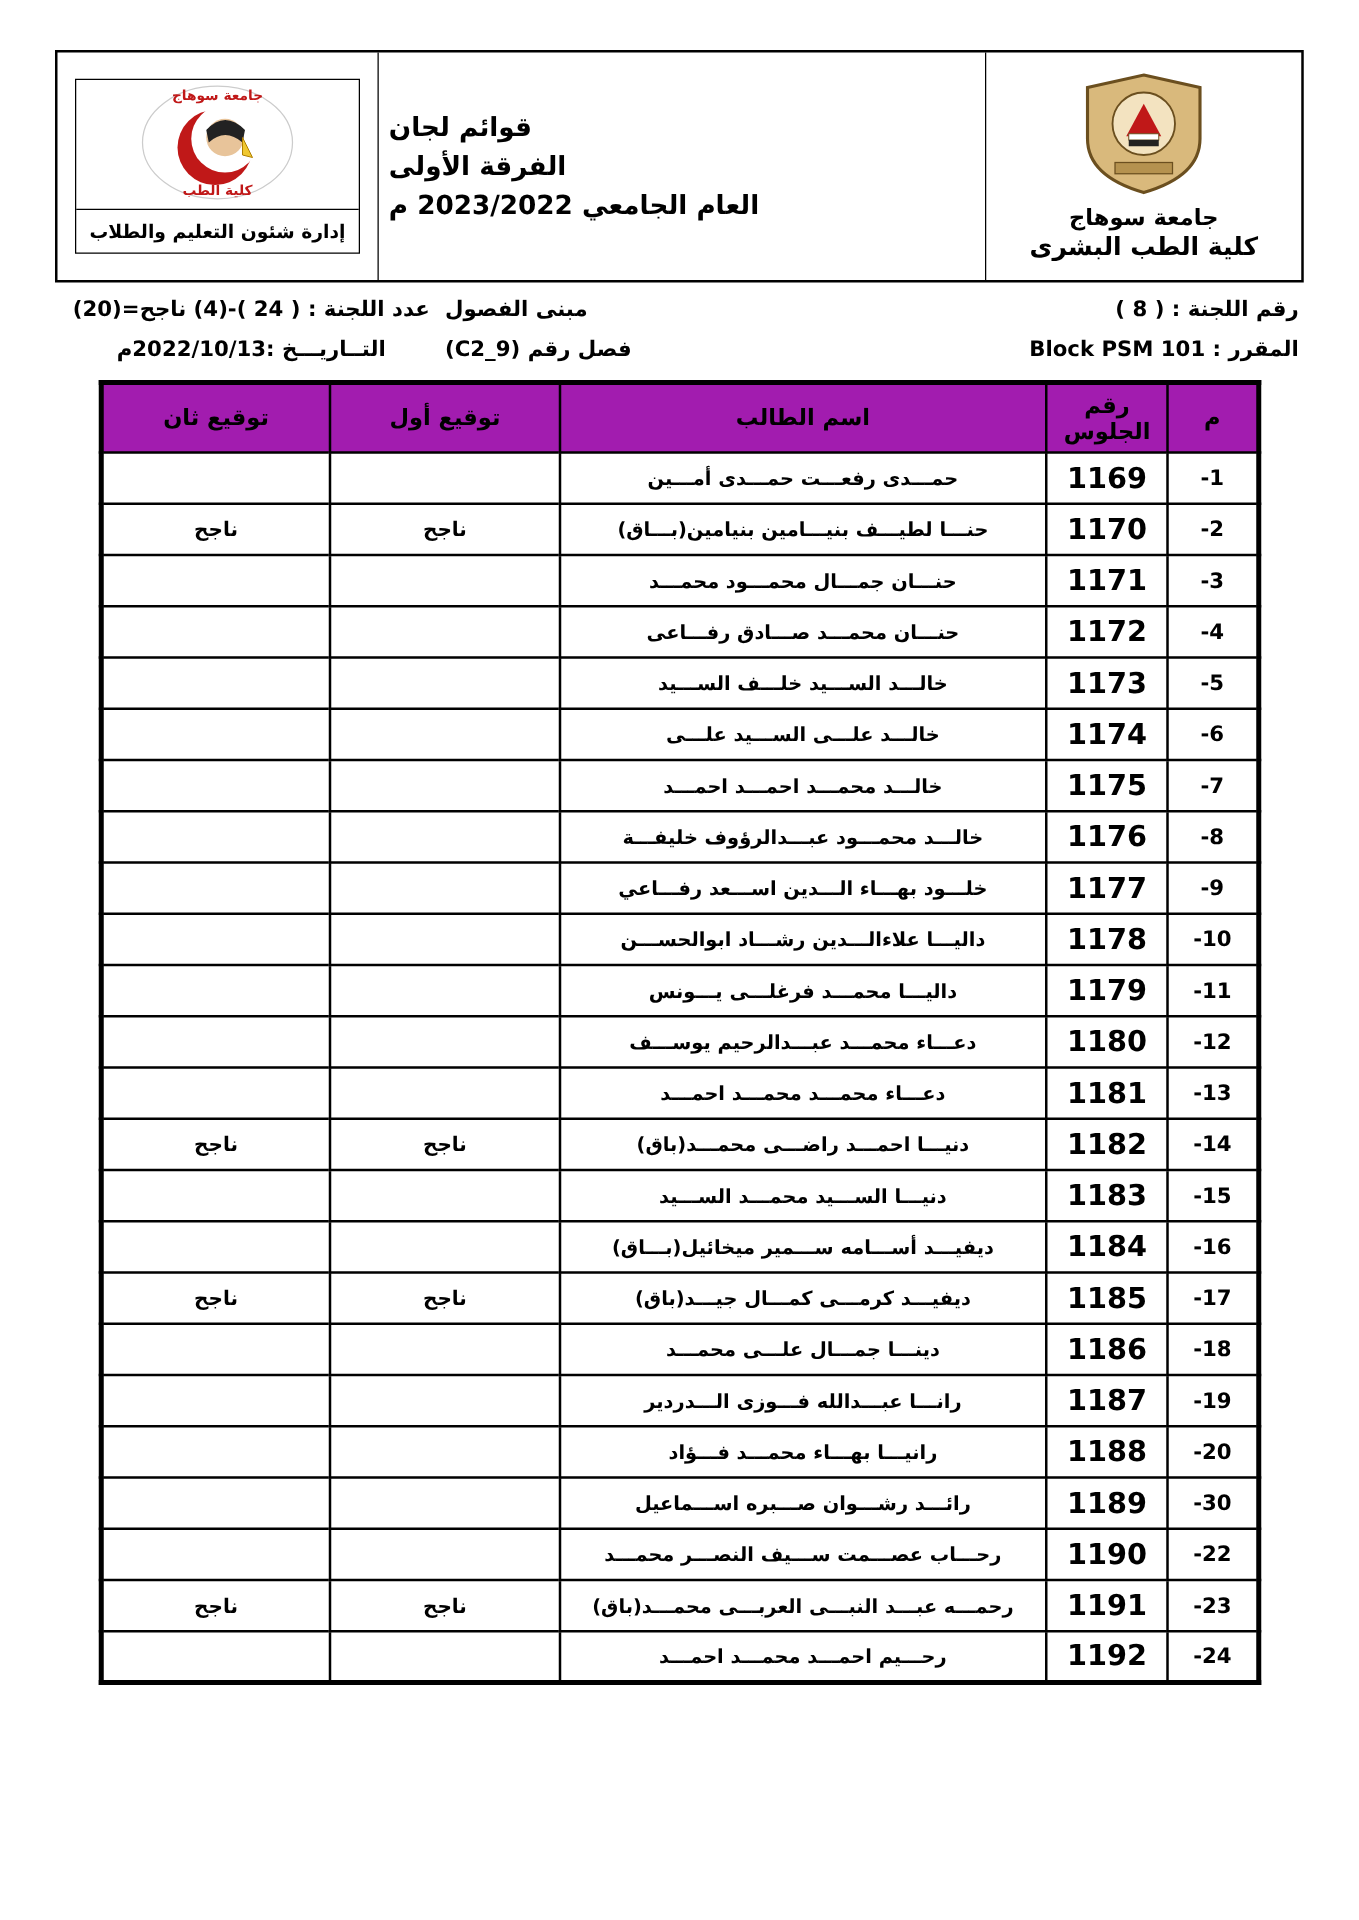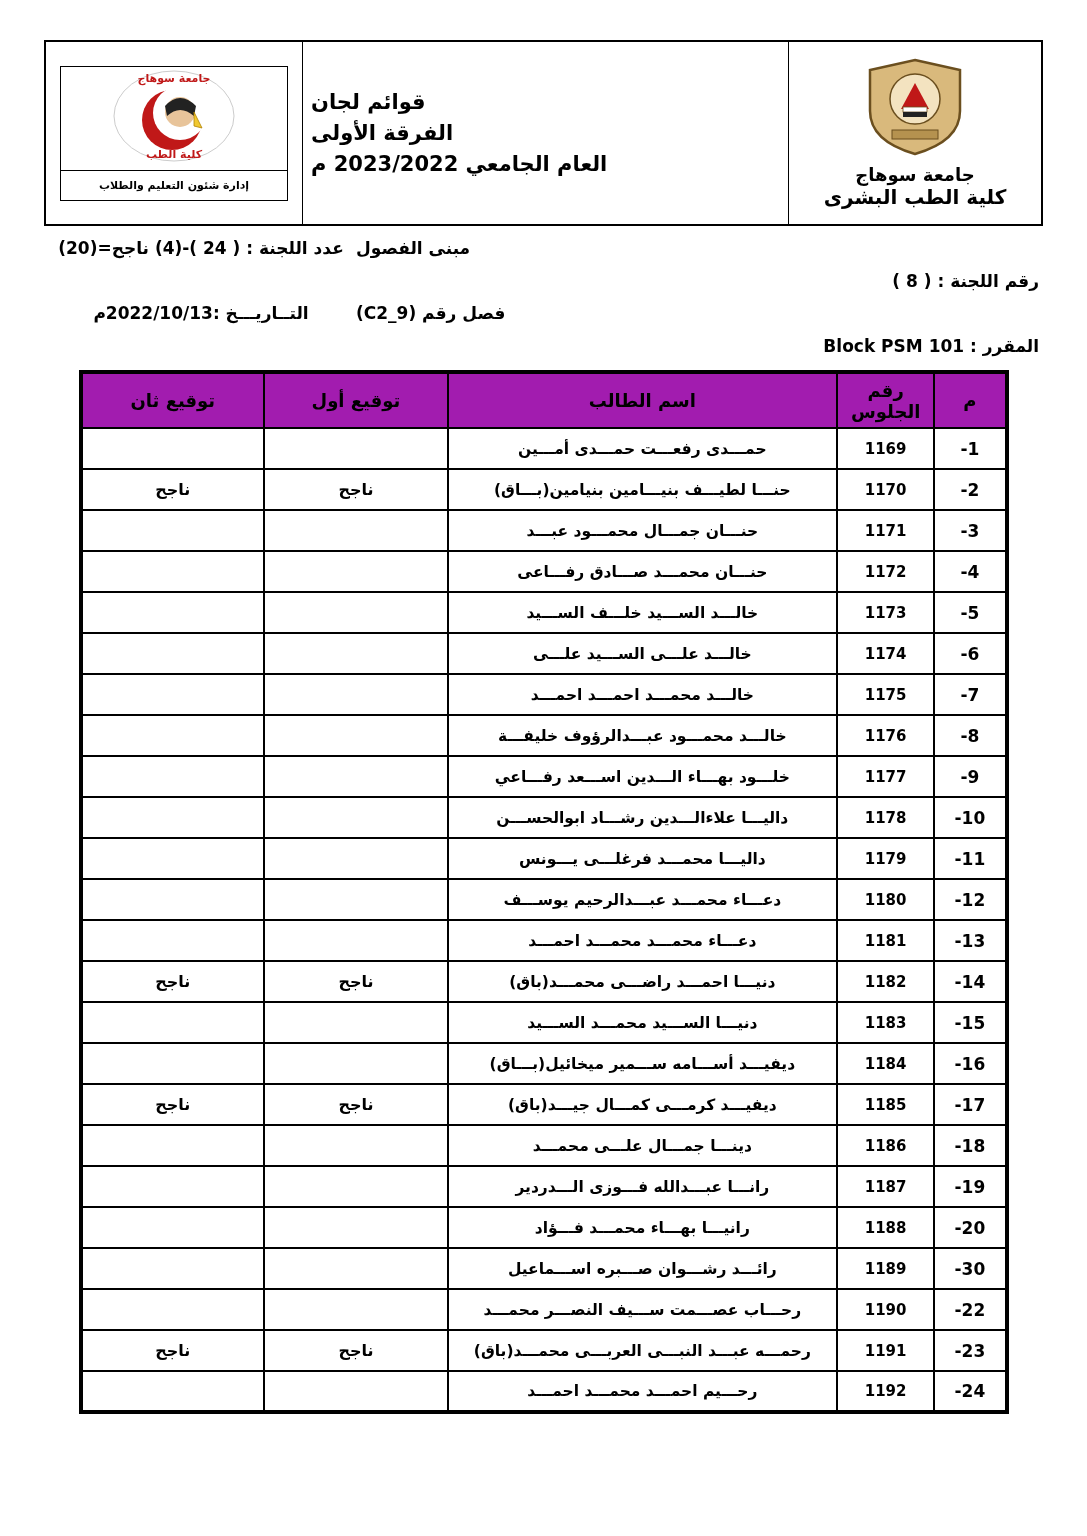--- a/index.html
+++ b/index.html
@@ -44,52 +44,52 @@
   .fac-name { font-weight: bold; font-size: 20px; text-align: center; }
   .admin-box { border: 1.5px solid #000; width: 100%; background: #fff; }
   .admin-logo {
     height: 104px;
     display: flex; align-items: center; justify-content: center;
     border-bottom: 1.5px solid #000;
   }
   .admin-label {
     padding: 8px 3px;
     text-align: center;
-    font-weight: bold; font-size: 11px;
+    font-weight: bold; font-size: 15px;
   }
   
   .info-grid {
     display: grid;
     grid-template-columns: 300px 1fr 310px;
     padding: 12px 2px 6px;
     row-gap: 12px;
     font-weight: bold; font-size: 17px;
   }
-  .info-right { text-align: right; padding-right: 2px; margin-top: 33px; }
+  .info-right { text-align: right; padding-right: 2px; }
   .info-center { text-align: left; }
   .info-left { text-align: center; }
   
   table.roster {
     width: 930px;
     margin: 8px auto 0;
     border-collapse: collapse;
     direction: rtl;
     border: 4px solid #000;
   }
   .roster th, .roster td { border: 2px solid #000; }
   .roster th {
     height: 56px;
     background: #a21caf;
     font-weight: bold; font-size: 18px;
     text-align: center;
     padding: 2px 4px;
   }
   .roster td { height: 41px; font-weight: bold; }
   .c-serial { width: 72px;  text-align: center; direction: ltr; font-size: 17px; }
-  .c-seat   { width: 97px;  text-align: center; font-size: 15px; }
+  .c-seat   { width: 97px;  text-align: center; font-size: 23px; }
   .c-name   { width: 388px; text-align: center; font-size: 15.5px; white-space: nowrap; overflow: hidden; padding: 0 8px; }
   .c-sig    { width: 183px; text-align: center; font-size: 16px; }
   th.h-seat { width: 97px; }
 </style>
 </head>
 <body>
 
 <div class="page">
 
   <div class="header-box">
@@ -166,21 +166,21 @@
         <tr>
           <td class="c-serial">-2</td>
           <td class="c-seat">1170</td>
           <td class="c-name">حنـــا لطيـــف بنيـــامين بنيامين(بـــاق)</td>
           <td class="c-sig">ناجح</td>
           <td class="c-sig">ناجح</td>
         </tr>
         <tr>
           <td class="c-serial">-3</td>
           <td class="c-seat">1171</td>
-          <td class="c-name">حنـــان جمـــال محمـــود عبـــد</td>
+          <td class="c-name">حنـــان جمـــال محمـــود محمـــد</td>
           <td class="c-sig"></td>
           <td class="c-sig"></td>
         </tr>
         <tr>
           <td class="c-serial">-4</td>
           <td class="c-seat">1172</td>
           <td class="c-name">حنـــان محمـــد صـــادق رفـــاعى</td>
           <td class="c-sig"></td>
           <td class="c-sig"></td>
         </tr>

